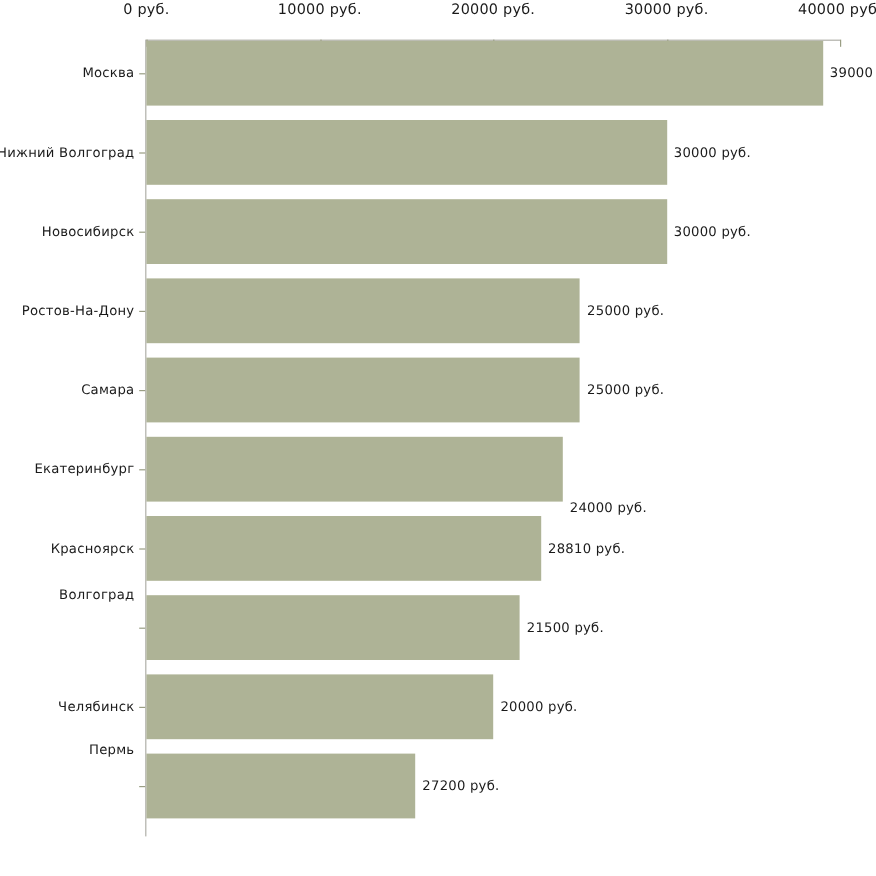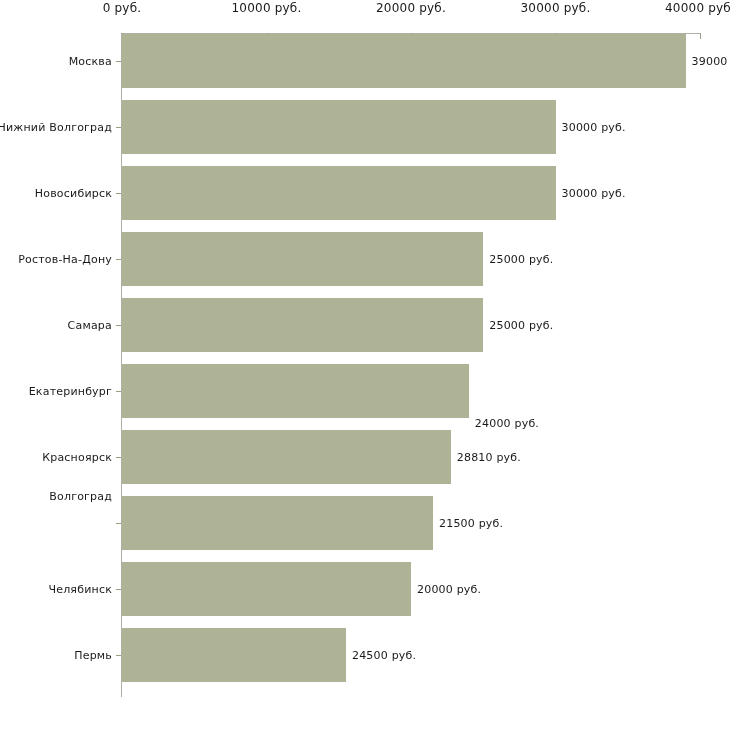--- a/index.html
+++ b/index.html
@@ -110,21 +110,21 @@
   <div id="cat-labels">
       <div class="cat-label" style="top: 61px;">Москва</div>
       <div class="cat-label" style="top: 127px;">Нижний Волгоград</div>
       <div class="cat-label" style="top: 193px;">Новосибирск</div>
       <div class="cat-label" style="top: 259px;">Ростов-На-Дону</div>
       <div class="cat-label" style="top: 325px; margin-left: 40px;">Самара</div>
       <div class="cat-label" style="top: 391px;">Екатеринбург</div>
       <div class="cat-label" style="top: 457px; text-align: right;">Красноярск</div>
       <div class="cat-label" style="top: 496px;">Волгоград</div>
       <div class="cat-label" style="top: 589px;">Челябинск</div>
-      <div class="cat-label" style="top: 655px;">Пермь</div>
+      <div class="cat-label" style="top: 625px;">Пермь</div>
     </div>
 
   <div id="bars">
       <div class="bar" style="top: 34px; height: 54px; width: 563.55px; background: rgb(174, 179, 150);"></div>
       <div class="bar-value" style="left: 691.55px; top: 61px;">39000 р</div>
       <div class="bar" style="top: 100px; height: 54px; width: 433.5px; background: rgb(174, 179, 150);"></div>
       <div class="bar-value" style="left: 561.5px; top: 127px;">30000 руб.</div>
       <div class="bar" style="top: 166px; height: 54px; width: 433.5px; background: rgb(174, 179, 150);"></div>
       <div class="bar-value" style="left: 561.5px; top: 193px;">30000 руб.</div>
       <div class="bar" style="top: 232px; height: 54px; width: 361.25px; background: rgb(174, 179, 150);"></div>
@@ -133,16 +133,16 @@
       <div class="bar-value" style="left: 489.25px; top: 325px;">25000 руб.</div>
       <div class="bar" style="top: 364px; height: 54px; width: 346.8px; background: rgb(174, 179, 150);"></div>
       <div class="bar-value" style="left: 474.8px; top: 391px; margin-top: 32px;">24000 руб.</div>
       <div class="bar" style="top: 430px; height: 54px; width: 328.738px; background: rgb(174, 179, 150);"></div>
       <div class="bar-value" style="left: 456.738px; top: 457px;">28810 руб.</div>
       <div class="bar" style="top: 496px; height: 54px; width: 310.675px; background: rgb(174, 179, 150);"></div>
       <div class="bar-value" style="left: 439px; top: 523px;">21500 руб.</div>
       <div class="bar" style="top: 562px; height: 54px; width: 289px; background: rgb(174, 179, 150);"></div>
       <div class="bar-value" style="left: 417px; top: 589px;">20000 руб.</div>
       <div class="bar" style="top: 628px; height: 54px; width: 223.975px; background: rgb(174, 179, 150);"></div>
-      <div class="bar-value" style="left: 351.975px; top: 655px;">24500 руб.</div>
+      <div class="bar-value" style="left: 351.975px; top: 655px;">27200 руб.</div>
     </div>
 
 </div>
 
 </body></html>

